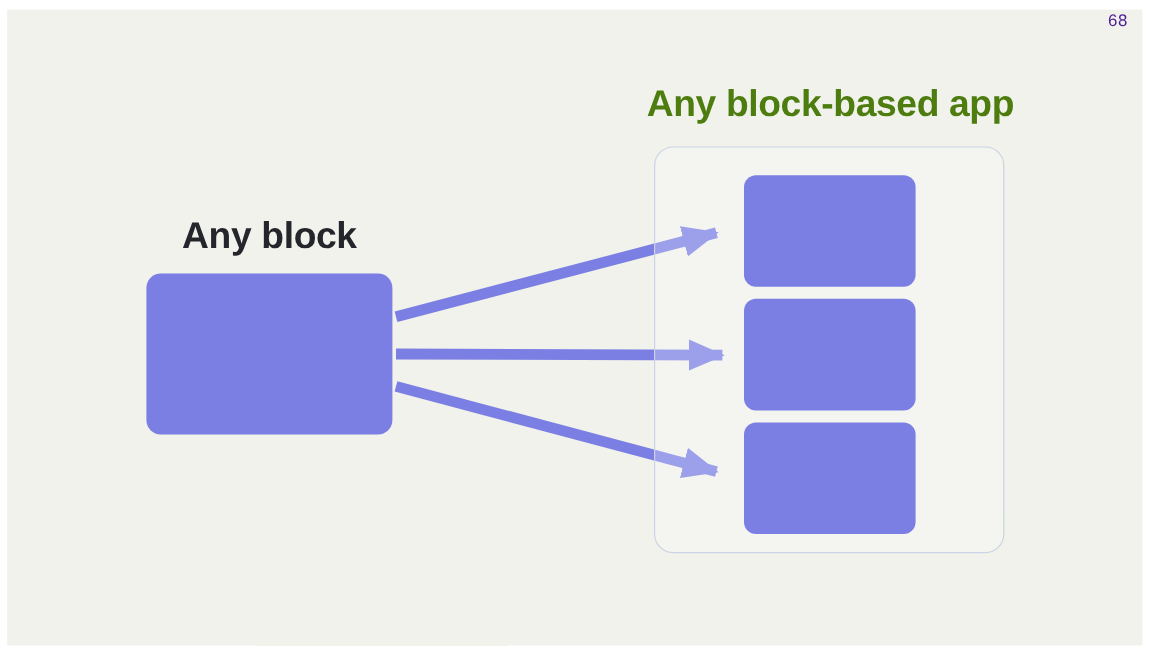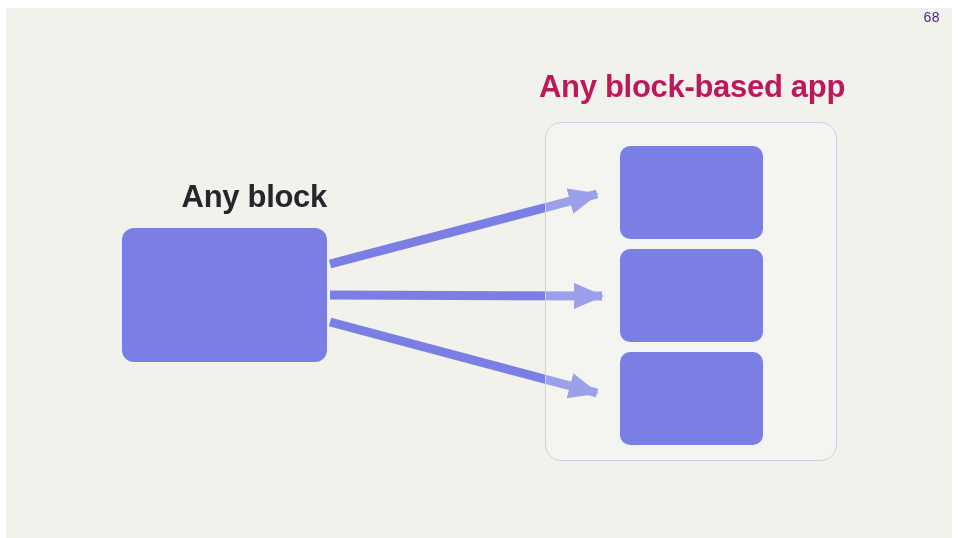--- a/index.html
+++ b/index.html
@@ -28,28 +28,28 @@
     letter-spacing: 0.5px;
   }
   .app-title {
     position: absolute;
     left: 530px; top: 61px;
     width: 312px;
     text-align: center;
     font-size: 31px;
     font-weight: 600;
     letter-spacing: -0.3px;
-    color: #be185d;
+    color: #4d7c0f;
     white-space: nowrap;
   }
   .source-label {
     position: absolute;
     left: 116px; top: 171px;
     width: 205px;
-    text-align: right;
+    text-align: center;
     font-size: 31px;
     font-weight: 600;
     letter-spacing: -0.3px;
     color: #24262B;
     white-space: nowrap;
   }
   .source-block {
     position: absolute;
     left: 116px; top: 220px;
     width: 205px; height: 134px;

